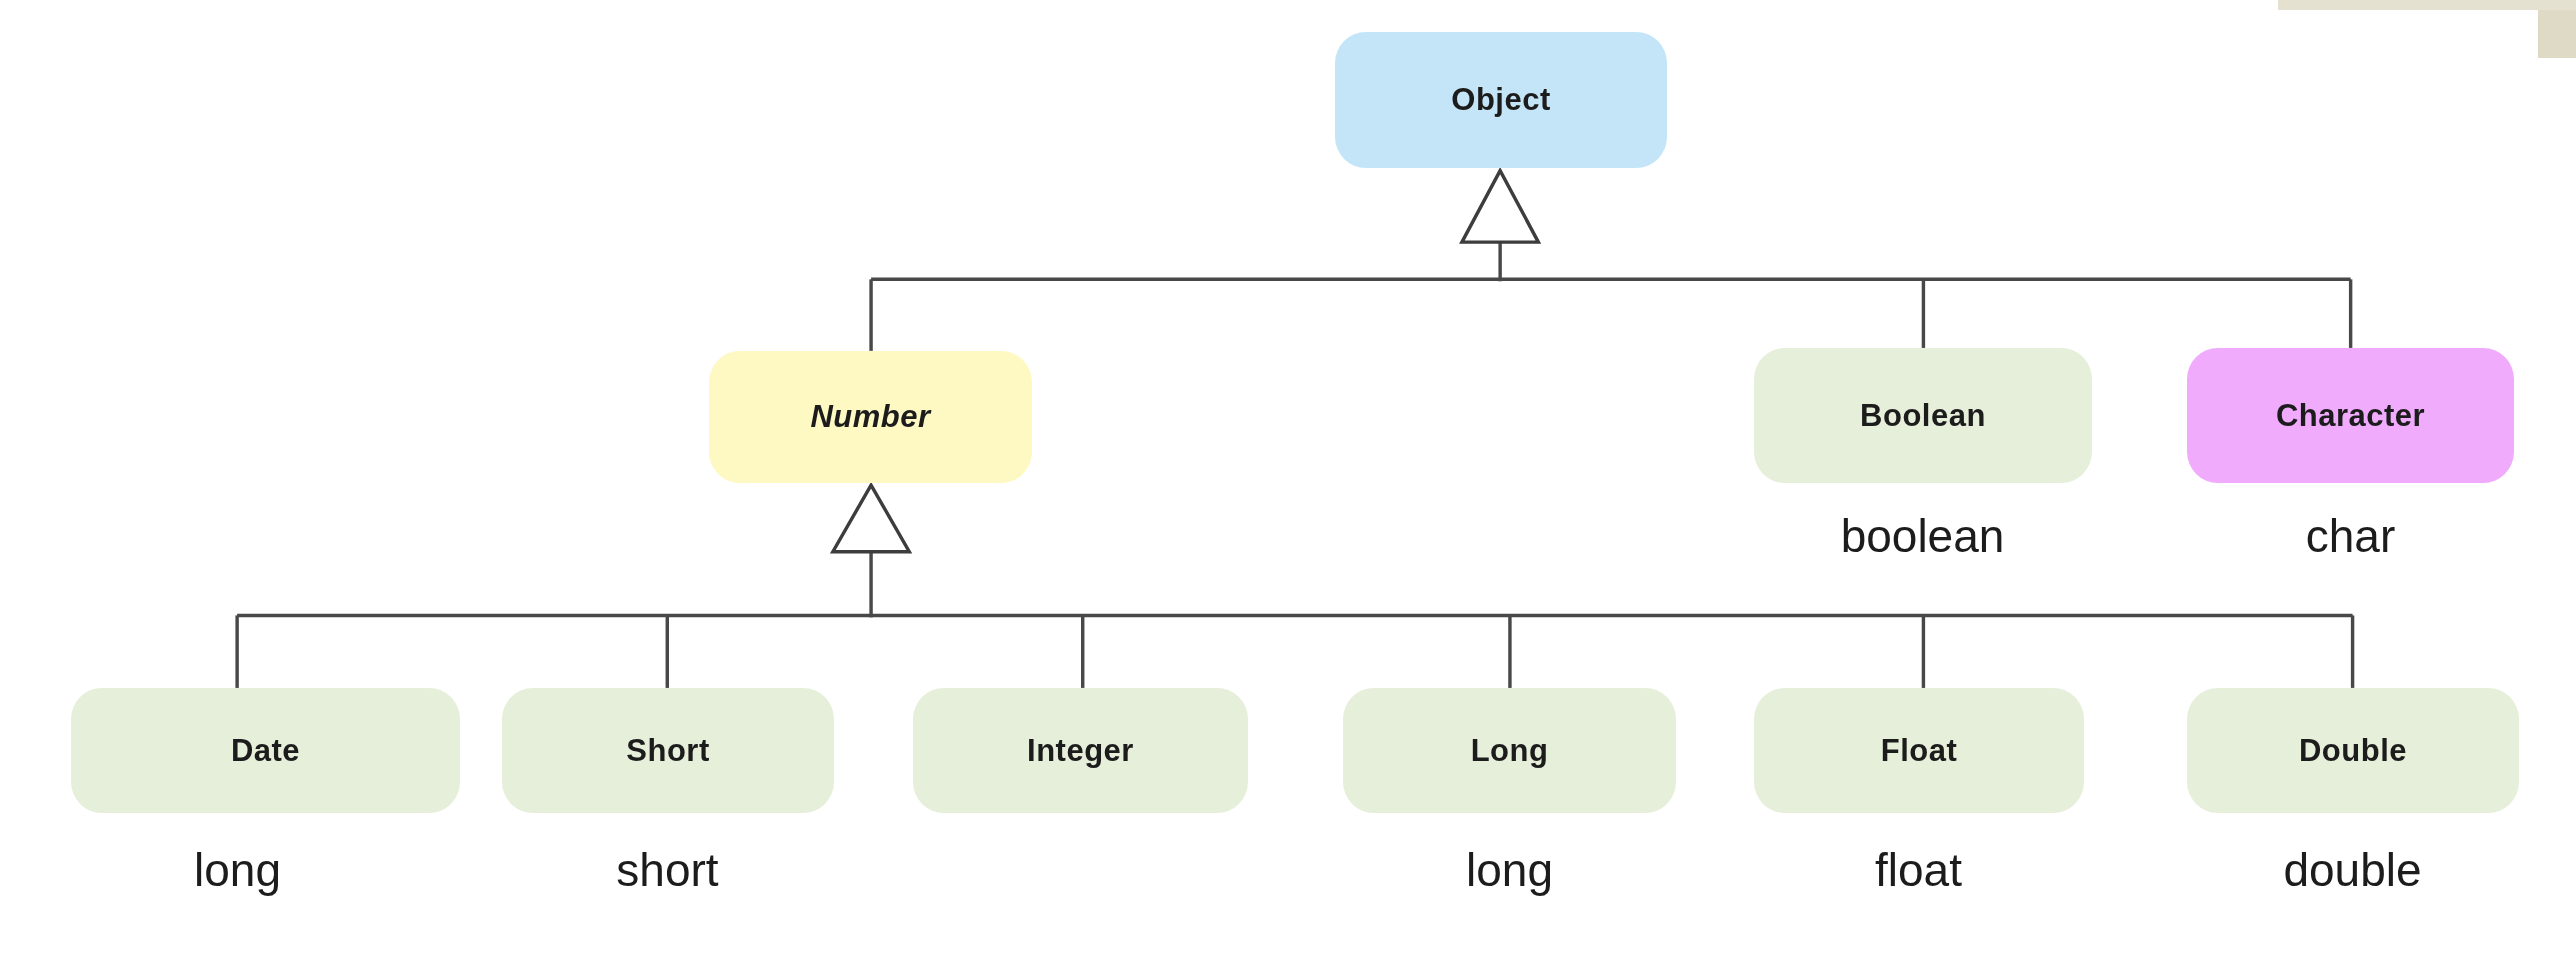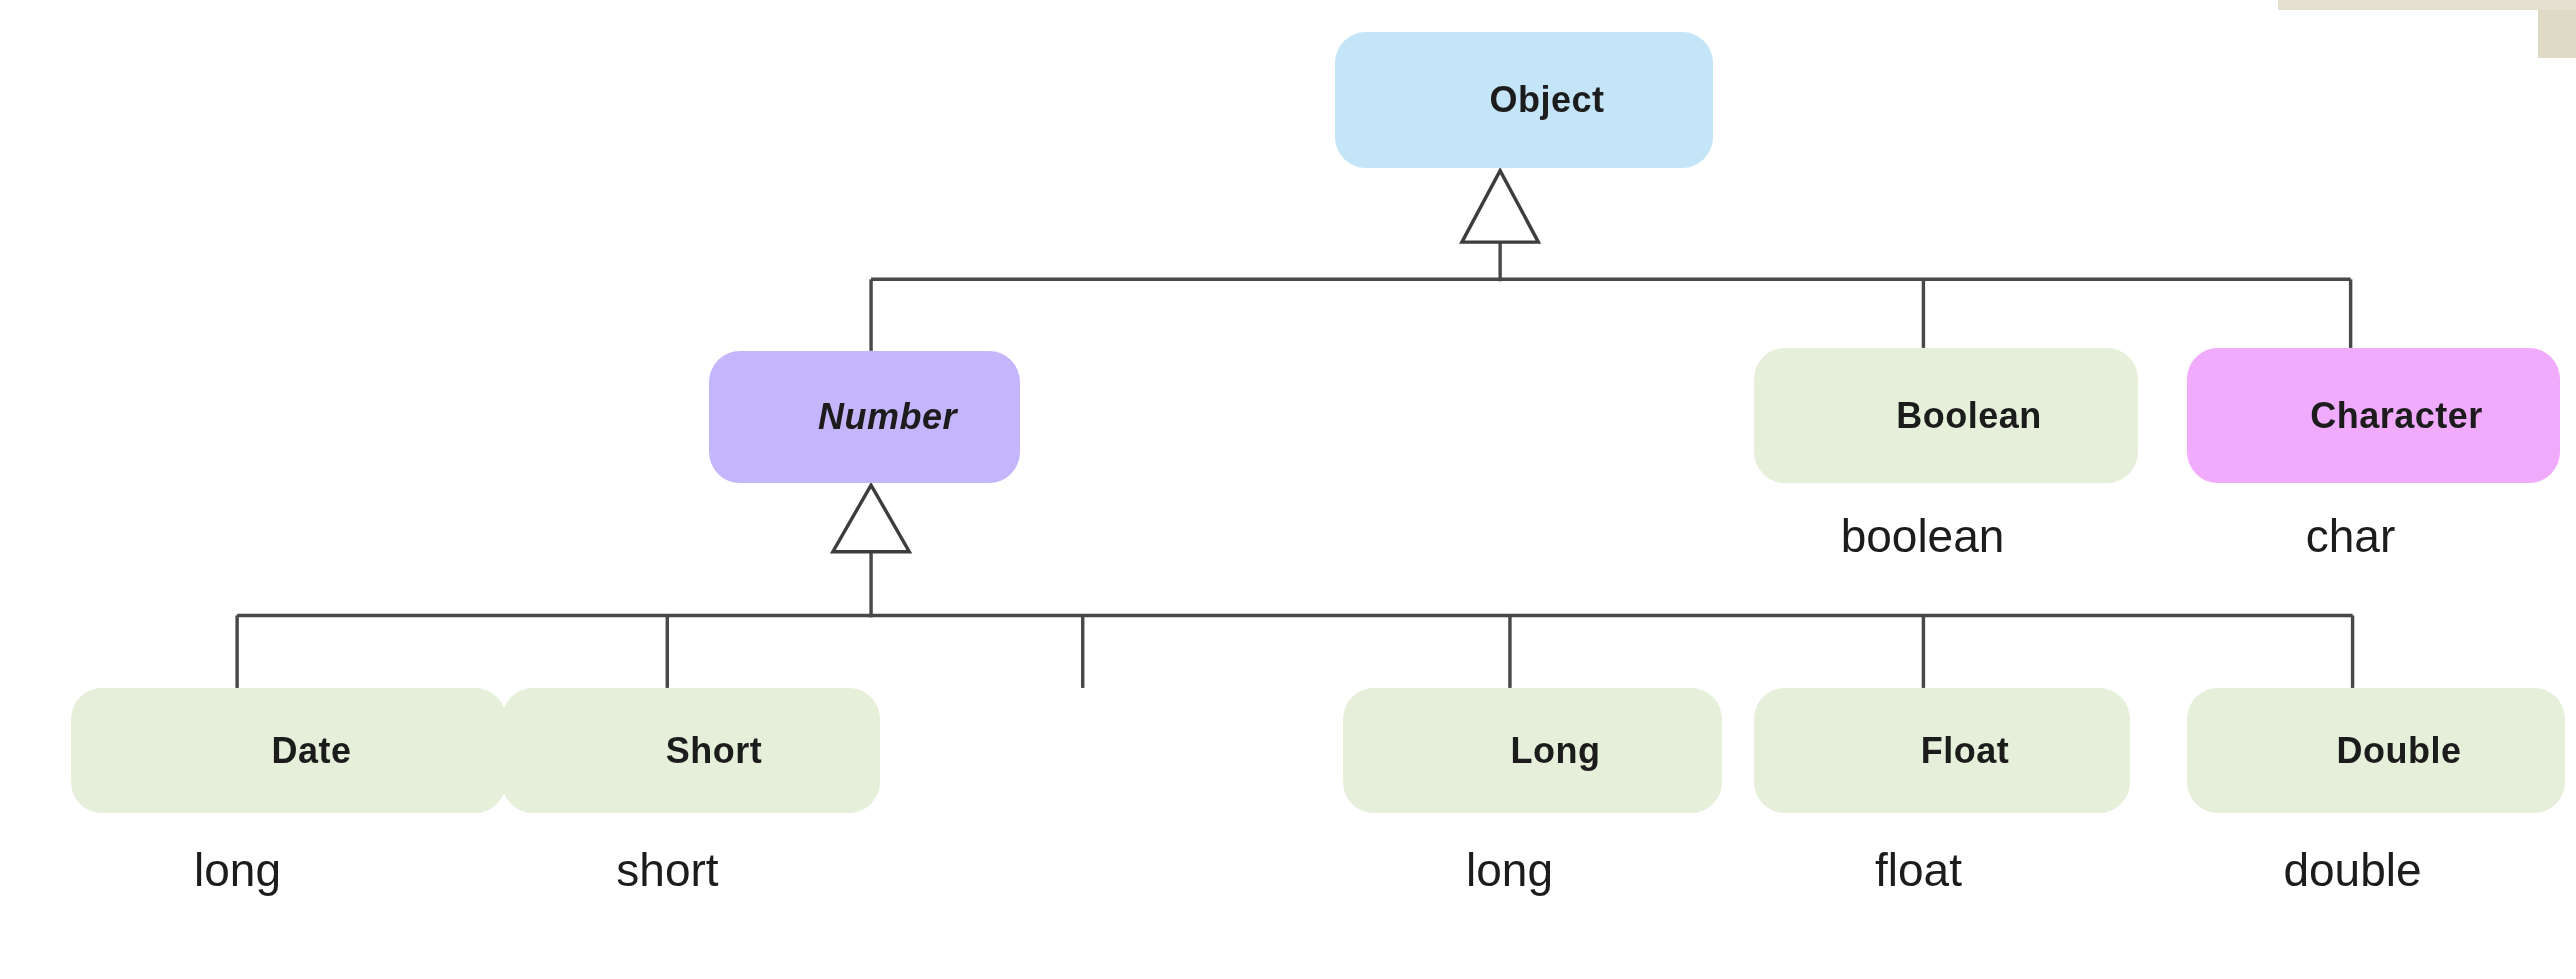--- a/index.html
+++ b/index.html
@@ -7,21 +7,21 @@
   .stage {
     position: relative; width: 2576px; height: 980px;
     font-family: "Liberation Sans", sans-serif;
     color: #1c1c1c; overflow: hidden; background: #ffffff;
   }
   svg.connectors { position: absolute; left: 0; top: 0; width: 2576px; height: 980px; }
   svg.connectors path { stroke: #484848; stroke-width: 3.5; fill: none; }
   svg.connectors polygon { fill: #ffffff; stroke: #3d3d3d; stroke-width: 3.5; }
   .node {
     position: absolute; display: flex; align-items: center; justify-content: center;
-    border-radius: 31px; font-size: 36px; font-weight: 700; letter-spacing: 0.5px; padding-left: 46px;
+    border-radius: 31px; font-size: 31px; font-weight: 700; letter-spacing: 0.5px;
   }
   .node.blue { background: #c4e5f7; }
   .node.green { background: #e6efda; }
   .node.root-weight { font-weight: 600; }
   .node.abstract { font-style: italic; font-weight: 600; }
   .prim {
     position: absolute; width: 333px; height: 59px; line-height: 59px;
     text-align: center; font-size: 46px; font-weight: 400; color: #1c1c1c;
   }
   .edge-strip  { position: absolute; left: 2278px; top: 0;    width: 298px; height: 9.8px; background: #e5e1d0; }
@@ -47,34 +47,35 @@
     <path d="M681 628 V702"></path>
     <path d="M1105 628 V702"></path>
     <path d="M1541 628 V702"></path>
     <path d="M1963 628 V702"></path>
     <path d="M2401 628 V702"></path>
     <polygon points="889,495 850,563 928,563"></polygon>
   </svg>
 
   <div class="node blue root-weight" style="left: 1335px; top: 32px; width: 332px; height: 136px; background: rgb(196, 229, 247);">Object</div>
 
-  <div class="node blue abstract" style="left: 709px; top: 351px; width: 265px; height: 132px; background: #c4b5fd; text-align: right;">Number</div>
+  <div class="node blue abstract" style="left: 709px; top: 351px; width: 323px; height: 132px; background: #fef9c3; text-align: right;">Number</div>
 
   <div class="node green" style="left: 1754px; top: 348px; width: 338px; height: 135px; background: rgb(230, 239, 218);">Boolean</div>
 
   <div class="node green" style="left: 2187px; top: 348px; width: 327px; height: 135px; background: #f0abfc;">Character</div>
 
   <div class="prim" style="left:1756px; top:507px;">boolean</div>
 
   <div class="prim" style="left:2184px; top:507px;">char</div>
 
   <div class="node green" style="left: 71px; top: 688px; width: 389px; height: 125px; background: rgb(230, 239, 218);">Date</div>
 
   <div class="node green" style="left: 502px; top: 688px; width: 332px; height: 125px; background: rgb(230, 239, 218);">Short</div>
 
+  <div class="node green" style="left: 913px; top: 688px; width: 335px; height: 125px; background: rgb(230, 239, 218);">Integer</div>
 
   <div class="node green" style="left: 1343px; top: 688px; width: 333px; height: 125px; background: rgb(230, 239, 218);">Long</div>
 
   <div class="node green" style="left: 1754px; top: 688px; width: 330px; height: 125px; background: rgb(230, 239, 218);">Float</div>
 
   <div class="node green" style="left: 2187px; top: 688px; width: 332px; height: 125px; background: rgb(230, 239, 218);">Double</div>
 
   <div class="prim" style="left:71px; top:841px;">long</div>
 
   <div class="prim" style="left:501px; top:841px;">short</div>

